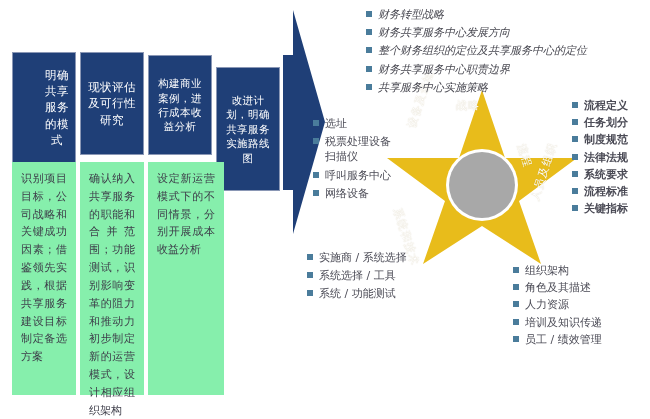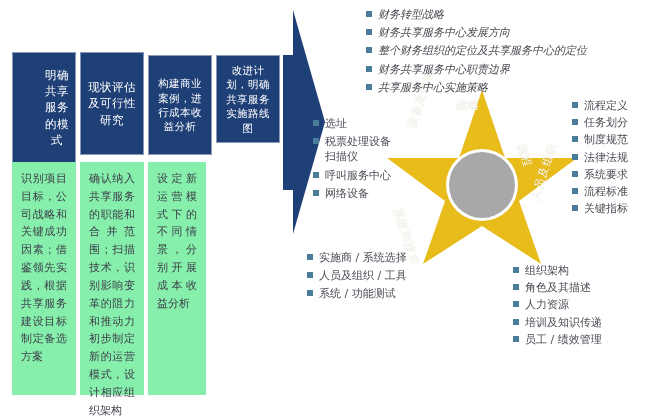--- a/index.html
+++ b/index.html
@@ -80,21 +80,21 @@
     margin-right:6px;
     margin-top:4px;
     flex:0 0 auto;
   }
   .bullet-item .txt{display:block;}
   .bullet-item .sub{display:block;}
 
   .list-top{left:366px;top:7px;}
   .list-top .bullet-item{color:#46464f;font-style:italic;}
   .list-left{left:313px;top:116px;}
-  .list-right{left:572px;top:98px;}
+  .list-right{left:572px;top:98px;font-weight:bold;}
   .list-right .bullet-item{margin-bottom:2px;}
   .list-bottomleft{left:307px;top:250px;}
   .list-bottomright{left:513px;top:263px;}
   .list-bottomright .bullet-item{margin-bottom:2px;}
 </style>
 </head>
 <body>
 
 <div class="canvas">
 
@@ -103,33 +103,33 @@
   </div>
 
   <div class="phase-box" style="left:80px;top:52px;width:64px;height:103px;">
     <span>现状评估及可行性研究</span>
   </div>
 
   <div class="phase-box small" style="left:148px;top:55px;width:64px;height:100px;">
     <span>构建商业案例，进行成本收益分析</span>
   </div>
 
-  <div class="phase-box small" style="left:216px;top:55px;width:64px;height:88px;">
+  <div class="phase-box small" style="left:216px;top:67px;width:64px;height:124px;">
     <span>改进计划，明确共享服务实施路线图</span>
   </div>
 
   <div class="detail-box" style="left:12px;top:162px;width:64px;height:233px;">
     <span>识别项目目标，公司战略和关键成功因素；借鉴领先实践，根据共享服务建设目标制定备选方案</span>
   </div>
 
   <div class="detail-box" style="left:80px;top:162px;width:64px;height:233px;">
-    <span>确认纳入共享服务的职能和合并范围；扫描技术，识别影响变革的阻力和推动力初步制定新的运营模式，设计相应组织架构</span>
-  </div>
-
-  <div class="detail-box" style="left:148px;top:162px;width:58px;height:233px;">
+    <span>确认纳入共享服务的职能和合并范围；功能测试，识别影响变革的阻力和推动力初步制定新的运营模式，设计相应组织架构</span>
+  </div>
+
+  <div class="detail-box" style="left:148px;top:162px;width:76px;height:233px;">
     <span>设定新运营模式下的不同情景，分别开展成本收益分析</span>
   </div>
 
   <div class="big-arrow">
     <svg width="42" height="224" viewBox="0 0 42 224" xmlns="http://www.w3.org/2000/svg">
       <path d="M0,45 L0,180 L10,180 L10,224 L42,112 L10,0 L10,45 Z" fill="#1f3f77"></path>
     </svg>
   </div>
 
   <div class="star-wrap">
@@ -230,21 +230,21 @@
     </div>
   </div>
 
   <div class="bullets list-bottomleft">
     <div class="bullet-item">
       <span class="sq"></span>
       <span class="txt">实施商 / 系统选择</span>
     </div>
     <div class="bullet-item">
       <span class="sq"></span>
-      <span class="txt">人员及组织 / 工具</span>
+      <span class="txt">系统选择 / 工具</span>
     </div>
     <div class="bullet-item">
       <span class="sq"></span>
       <span class="txt">系统 / 功能测试</span>
     </div>
   </div>
 
   <div class="bullets list-bottomright">
     <div class="bullet-item">
       <span class="sq"></span>

